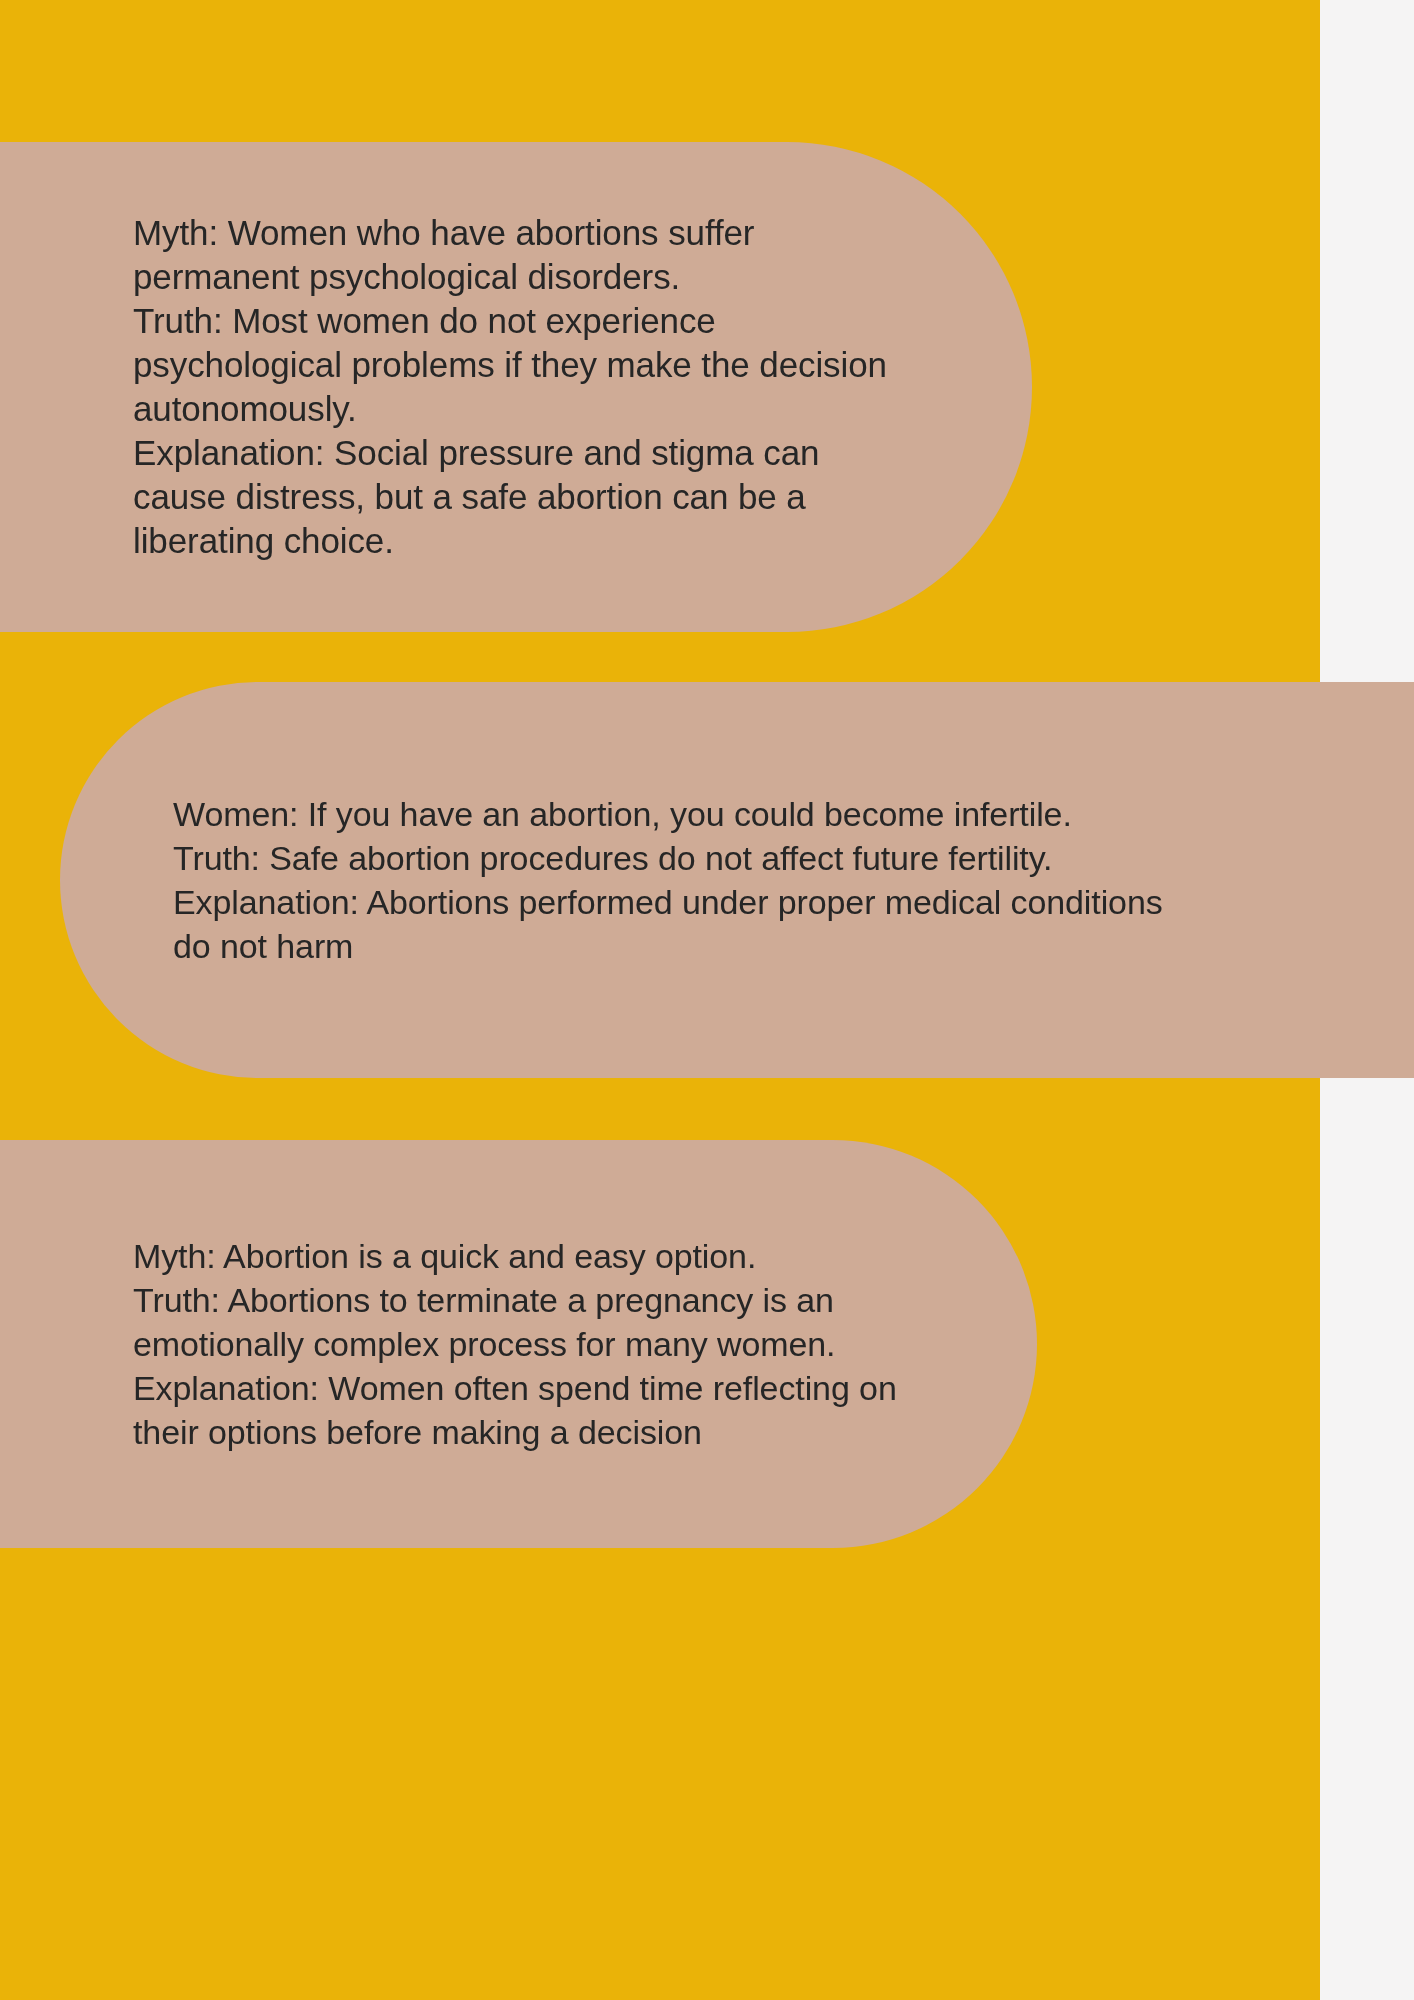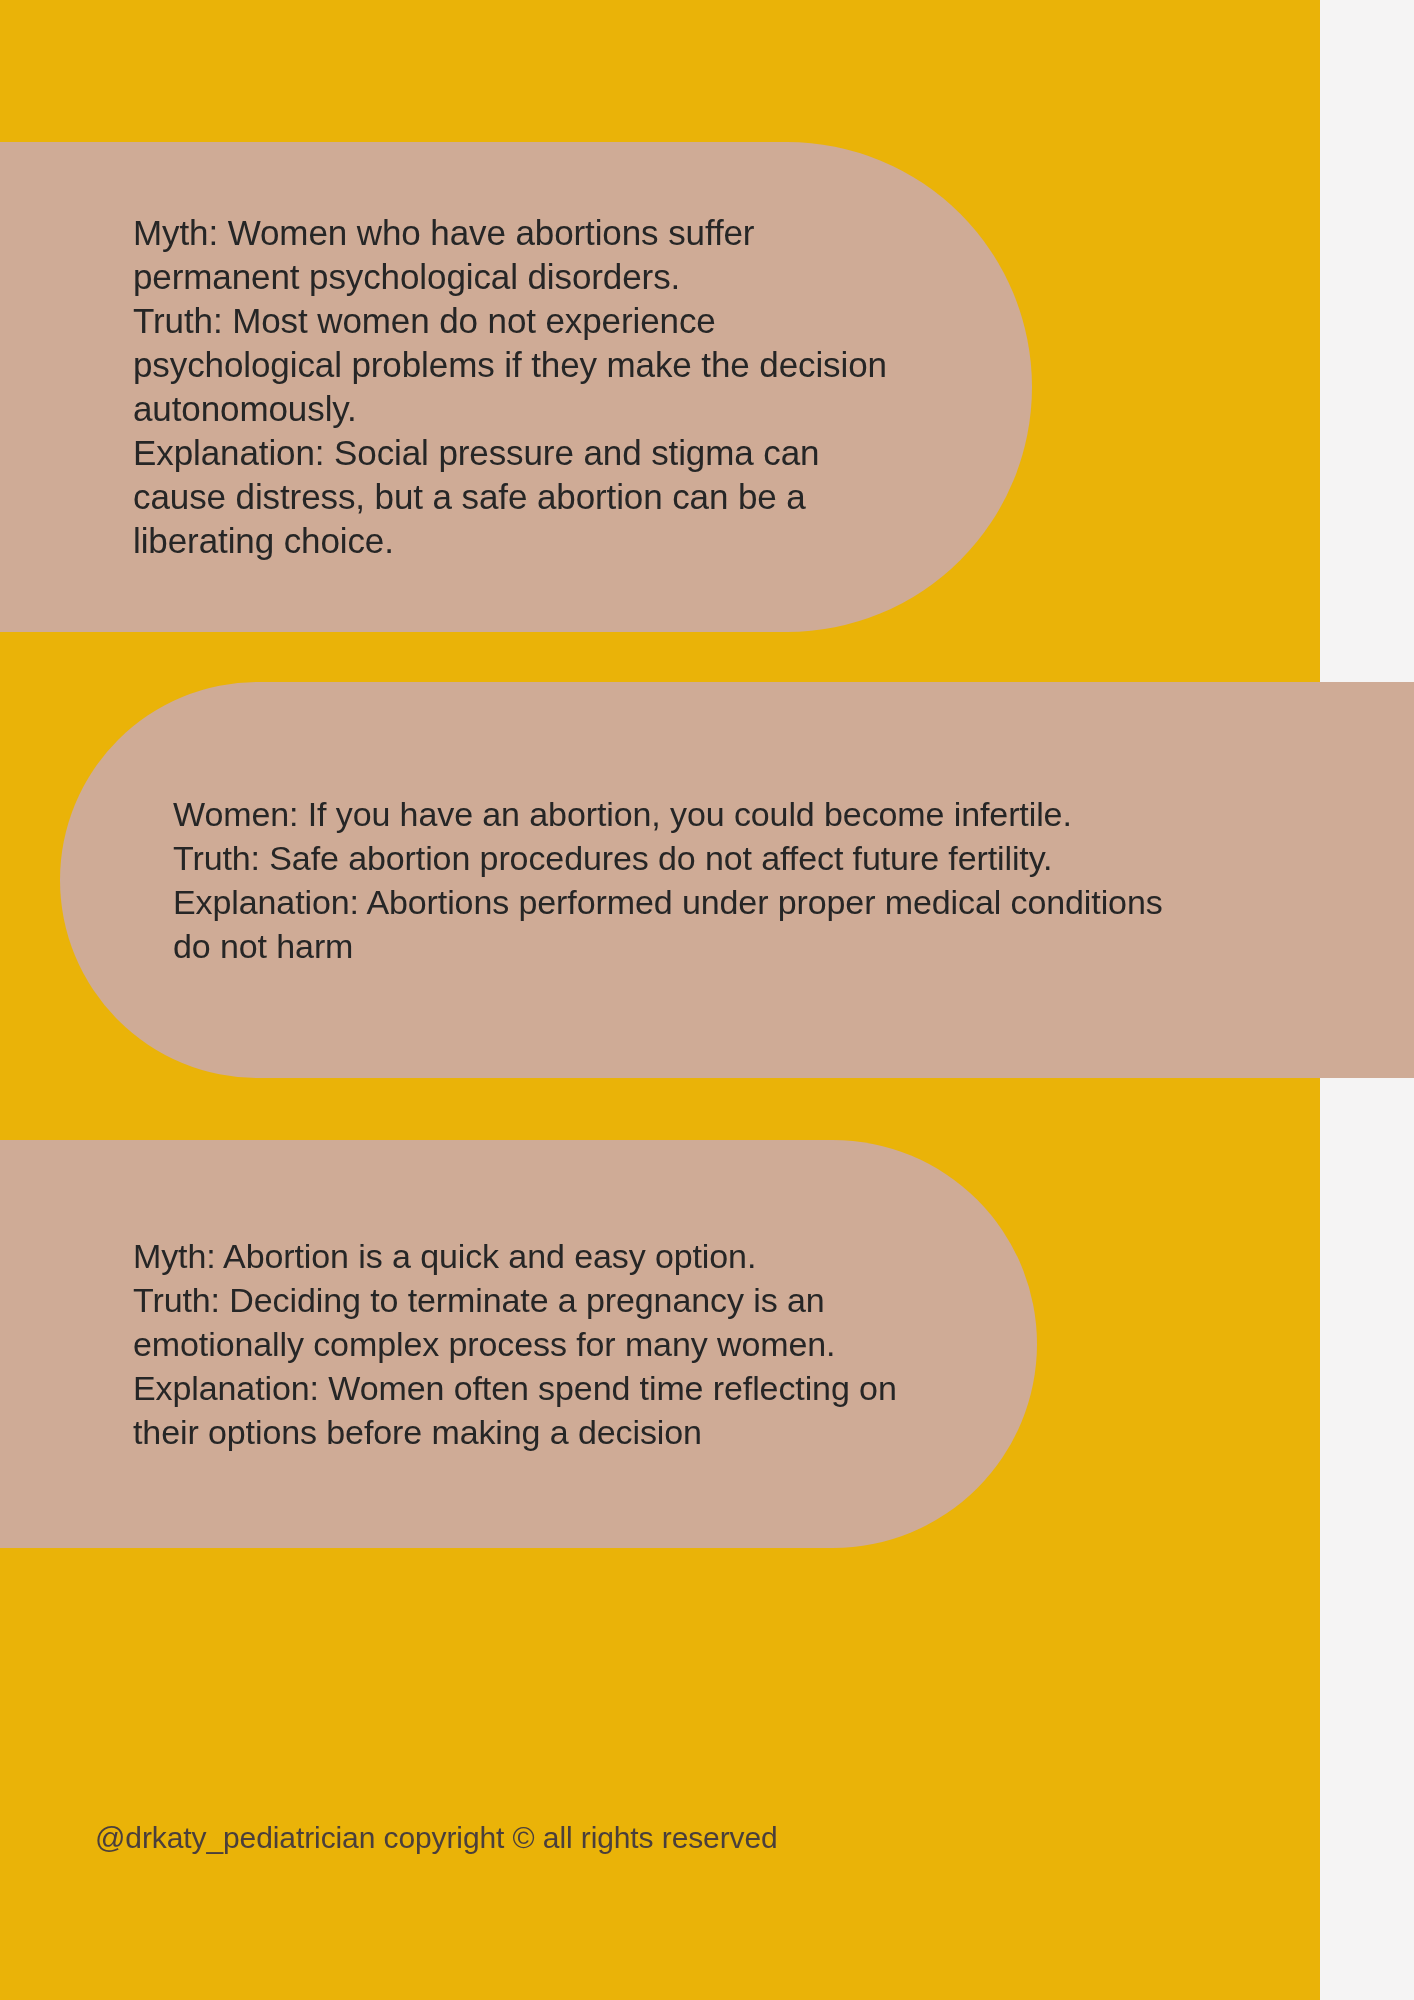--- a/index.html
+++ b/index.html
@@ -108,19 +108,18 @@
   </section>
 
   <section class="card card--two">
     <p class="card-text">Women: If you have an abortion, you could become infertile.
 Truth: Safe abortion procedures do not affect future fertility.
 Explanation: Abortions performed under proper medical conditions do not harm</p>
   </section>
 
   <section class="card card--three">
     <p class="card-text">Myth: Abortion is a quick and easy option.
-Truth: Deciding to terminate a pregnancy is an emotionally complex process for many women.
+Truth: Abortions to terminate a pregnancy is an emotionally complex process for many women.
 Explanation: Women often spend time reflecting on their options before making a decision</p>
   </section>
 
-  <p class="footer">@drkaty_pediatrician copyright © all rights reserved</p>
 
 </div>
 
 </body></html>

